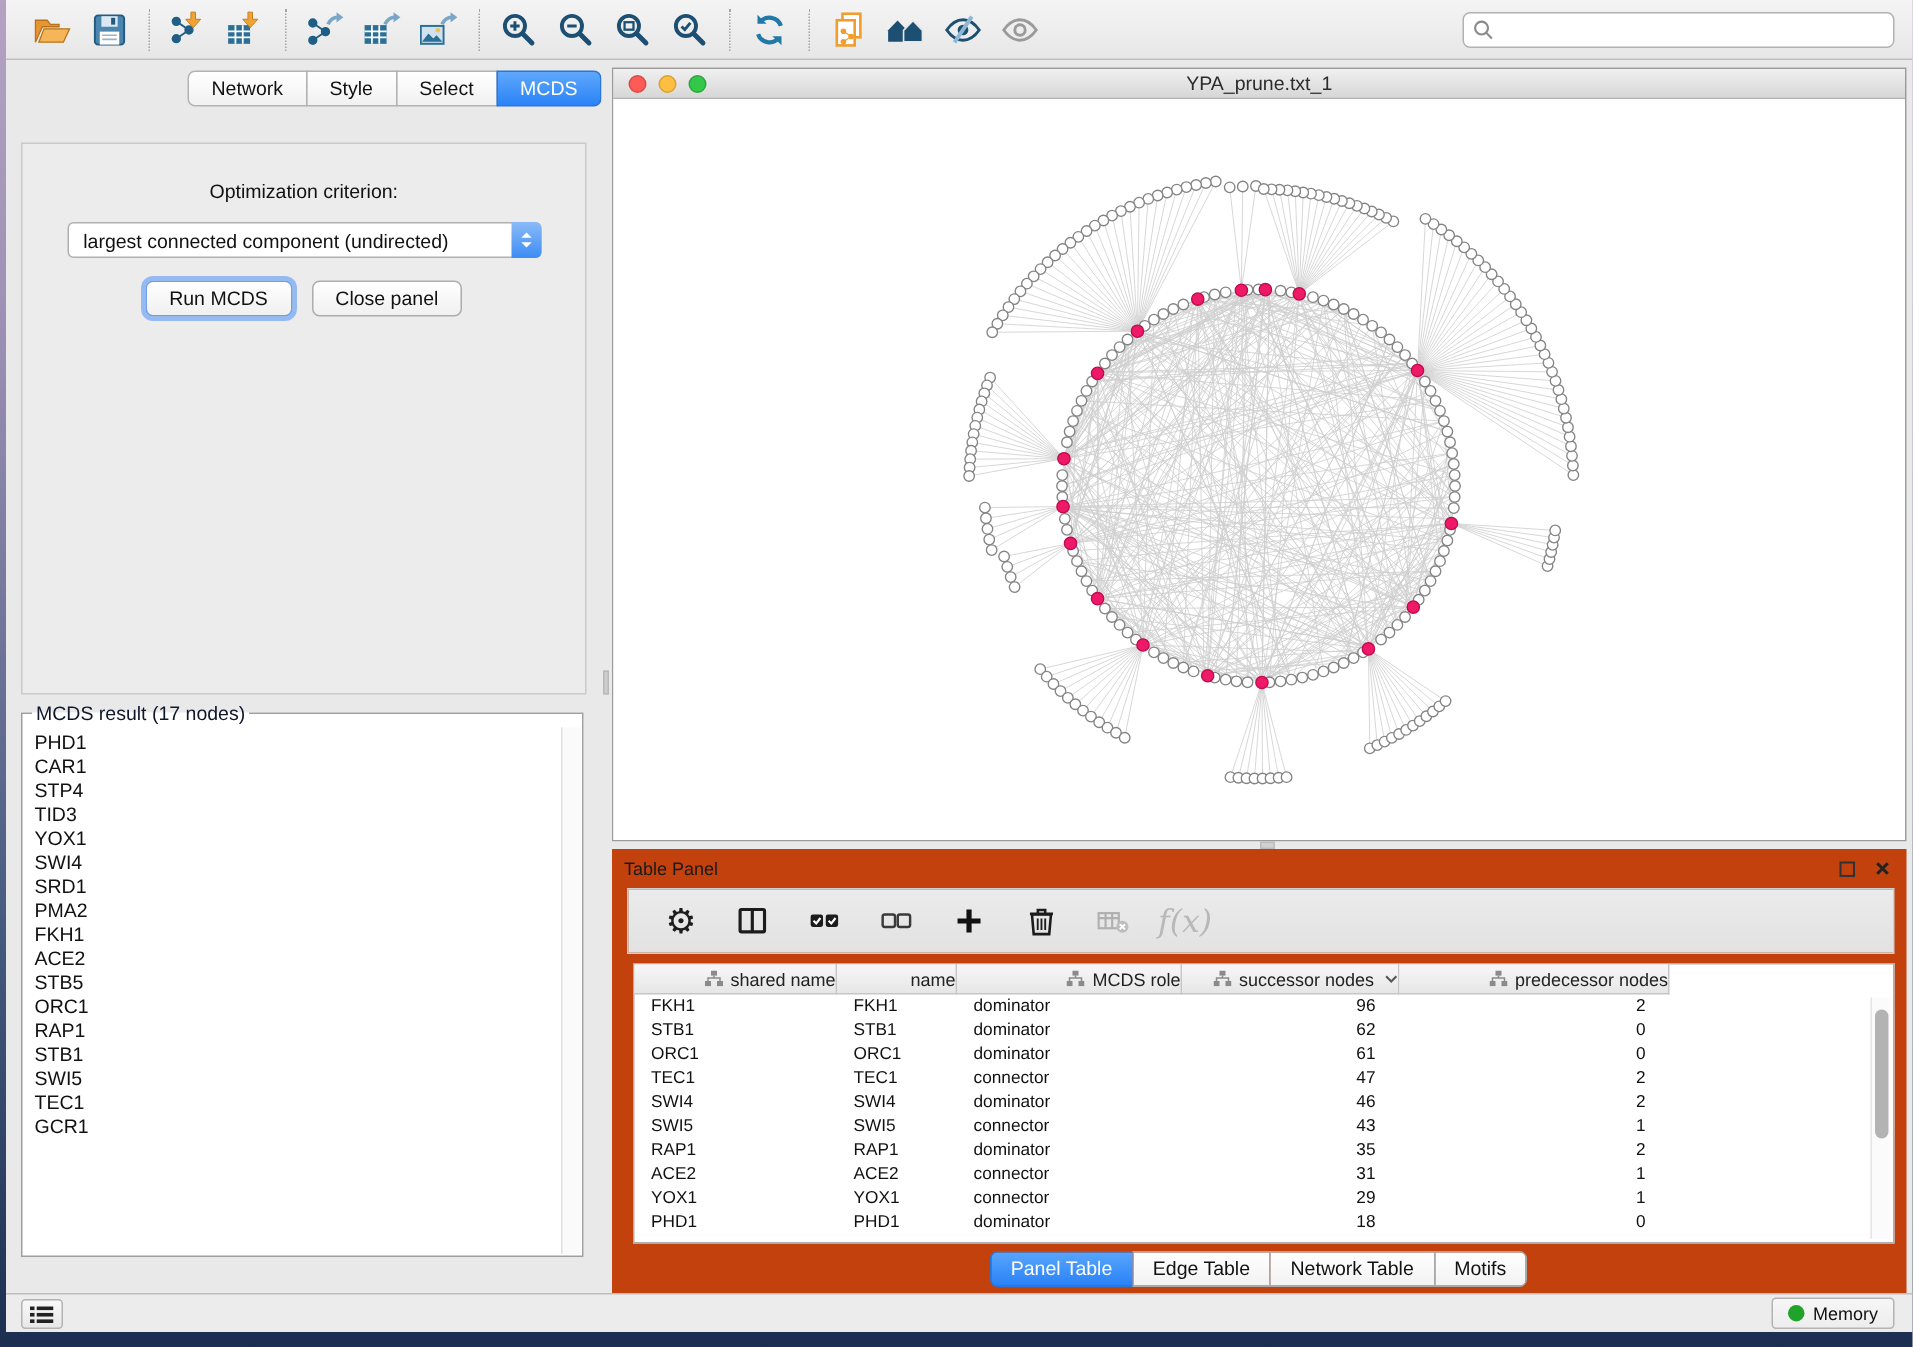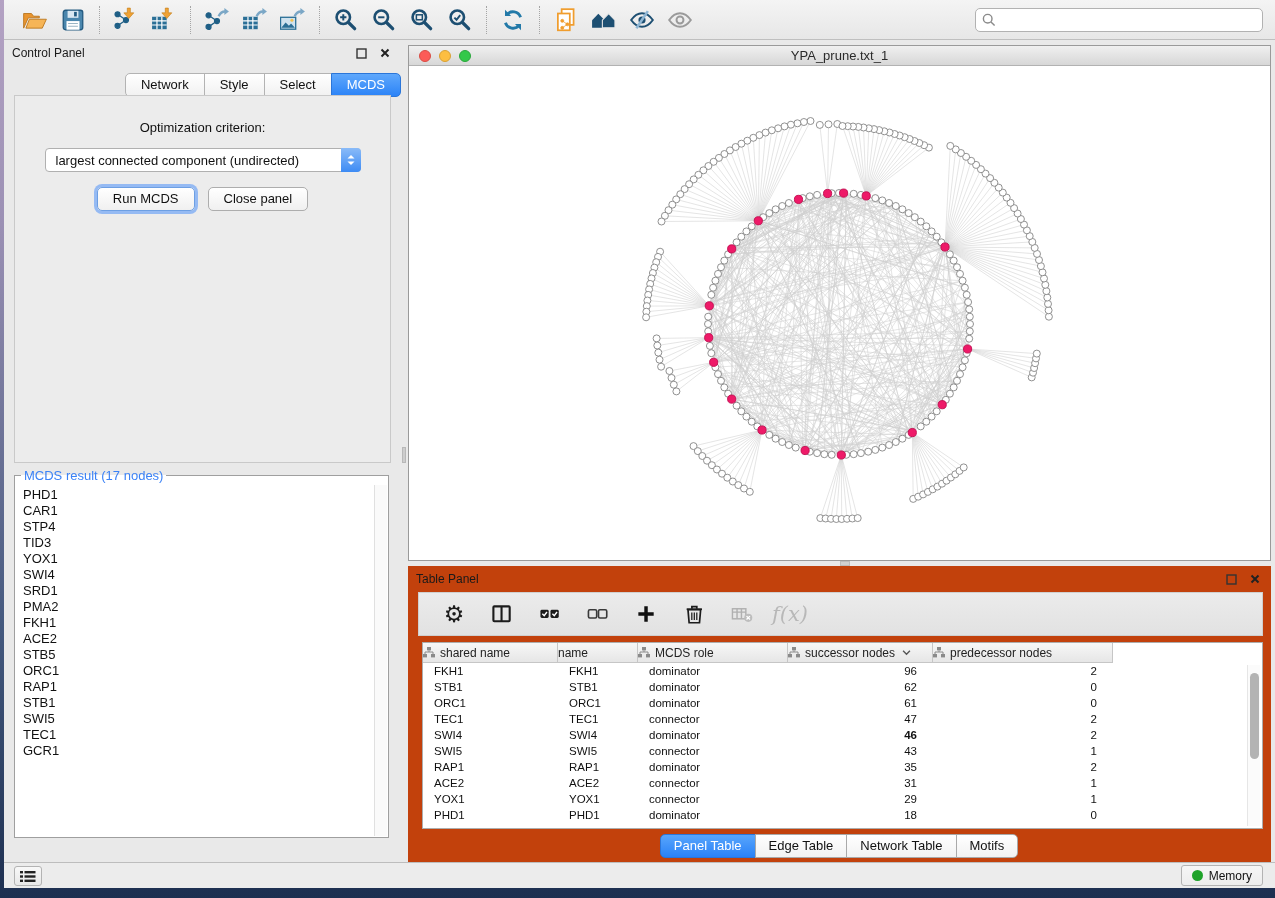--- a/index.html
+++ b/index.html
@@ -42,21 +42,21 @@
     border:1px solid #b0b0b0; border-radius:4px; font-size:13px; color:#111; cursor:pointer;
     display:flex; align-items:center; padding-left:10px; }
   .dropdown .stepper { position:absolute; right:-1px; top:-1px; width:20px; height:24px; border-radius:0 4px 4px 0;
     background:linear-gradient(180deg,#8abbf8,#3d8bf4); display:flex; align-items:center; justify-content:center; }
   .btnrow { display:flex; justify-content:center; gap:13px; margin-top:15px; }
   .pbtn { font-size:13px; color:#111; padding:3px 15px 4px; background:linear-gradient(180deg,#ffffff,#f0f0f0);
     border:1px solid #adadad; border-radius:5px; cursor:pointer; font-family:"Liberation Sans",sans-serif; }
   .pbtn.focused { box-shadow:0 0 0 3px rgba(120,170,245,.75); border-color:#6d9fe3; }
   .resultbox { position:absolute; left:10px; right:12px; top:428px; bottom:24px;
     border:1px solid #9f9f9f; background:#fff; }
-  .resultbox legend { font-size:13px; color:#3b82f6; margin-left:6px; padding:0 3px; background:transparent; }
+  .resultbox legend { font-size:13px; color:#0f172a; margin-left:6px; padding:0 3px; background:transparent; }
   .rlist { position:absolute; left:1px; top:2px; bottom:1px; right:14px; overflow:hidden;
     font-size:13px; color:#111; padding:2px 0 0 7px; }
   .rlist div { line-height:16px; cursor:default; }
   .rscroll { position:absolute; right:1px; top:2px; bottom:1px; width:13px; background:#fafafa; border-left:1px solid #e0e0e0; }
 
   
   .vsplit { position:absolute; left:397px; top:40px; width:7px; bottom:26px; background:#e9e9e9; }
   .vsplit .grip { position:absolute; top:407px; left:1px; width:4px; height:16px; background:#cdcdcd; border:1px solid #b8b8b8; }
   .netwin { position:absolute; left:404px; top:45px; right:4px; height:516px;
     border:1px solid #9a9a9a; background:#fff; }
@@ -79,21 +79,21 @@
     display:flex; align-items:center; padding-left:18px; gap:14px; }
   .ttbtn { width:34px; height:34px; display:flex; align-items:center; justify-content:center;
     background:transparent; border:none; cursor:pointer; }
   .ttbtn svg { width:23px; height:23px; }
   .ttbtn .gearchar { font-size:23px; color:#1c1c1c; line-height:23px; }
   .ttbtn .fxchar { font-family:"DejaVu Serif",serif; font-style:italic; font-size:21px; color:#b8b8b8; }
   .ttbtn.disabled { cursor:default; }
   .tablewrap { position:absolute; left:14px; right:8px; top:76px; bottom:33px; background:#fff; border:1px solid #adadad; }
   .thead { position:absolute; left:0; right:18px; top:0; height:20px; display:flex; }
   .th { height:20px; background:linear-gradient(180deg,#f7f7f7,#e6e6e6); border-right:1px solid #c6c6c6;
-    border-bottom:1px solid #c6c6c6; display:flex; align-items:center; justify-content:flex-start; gap:5px;
+    border-bottom:1px solid #c6c6c6; display:flex; align-items:center; justify-content:flex-end; gap:5px;
     font-size:12px; color:#222; cursor:pointer; }
   .th svg.tree { width:12px; height:11px; }
   .th svg.chev { width:9px; height:6px; margin-left:2px; }
   .tbody { position:absolute; left:0; right:18px; top:20px; bottom:0; overflow:hidden; }
   .tr { display:flex; height:16px; cursor:default; }
   .td { font-size:11.5px; color:#111; line-height:16px; white-space:nowrap; overflow:hidden; }
   .td.left { text-align:left; padding-left:11px; }
   .td.right { text-align:right; padding-right:16px; }
   .tscroll { position:absolute; right:2px; top:22px; bottom:2px; width:13px; background:#fbfbfb; border-left:1px solid #e6e6e6; }
   .tscroll .thumb { position:absolute; left:2px; top:8px; width:9px; height:86px; background:#b3b3b3; border-radius:5px; cursor:pointer; }
@@ -270,34 +270,20 @@
       <div class="searchbox">
       <svg class="mag" viewBox="0 0 14 14">
         <circle cx="5.7" cy="5.7" r="4.3" fill="none" stroke="#8a8a8a" stroke-width="1.4"></circle>
         <path d="M9 9l3.6 3.6" stroke="#8a8a8a" stroke-width="1.4"></path>
       </svg>
       <input type="text" placeholder="" style="">
     </div>
   </div>
 
   <div class="cpanel">
-    <div class="phead">
-      <span>Control Panel</span>
-      <span class="sp"></span>
-      <span class="hicon">
-        <svg width="11" height="11" viewBox="0 0 11 11">
-            <rect x="1" y="1" width="9" height="9" fill="none" stroke="#333" stroke-width="1.4"></rect>
-          </svg>
-      </span>
-      <span class="hicon">
-        <svg width="10" height="10" viewBox="0 0 10 10">
-            <path d="M1.5 1.5l7 7M8.5 1.5l-7 7" stroke="#222" stroke-width="2"></path>
-          </svg>
-      </span>
-    </div>
     <div class="cptabs" id="cp-tabs">
         <div class="cptab">Network</div>
         <div class="cptab">Style</div>
         <div class="cptab">Select</div>
         <div class="cptab active">MCDS</div>
       </div>
     <div class="tabpanel">
       <div class="optlabel">Optimization criterion:</div>
       <div class="dropdown">
         <span>largest connected component (undirected)</span>
@@ -1313,21 +1299,21 @@
             <div class="td left" style="width: 135px;">TEC1</div>
             <div class="td left" style="width: 80px;">TEC1</div>
             <div class="td left" style="width: 150px;">connector</div>
             <div class="td right" style="width: 145px;">47</div>
             <div class="td right" style="width: 180px;">2</div>
           </div>
           <div class="tr">
             <div class="td left" style="width: 135px;">SWI4</div>
             <div class="td left" style="width: 80px;">SWI4</div>
             <div class="td left" style="width: 150px;">dominator</div>
-            <div class="td right" style="width: 145px; font-weight: bold;">46</div>
+            <div class="td right" style="width: 145px;">46</div>
             <div class="td right" style="width: 180px;">2</div>
           </div>
           <div class="tr">
             <div class="td left" style="width: 135px;">SWI5</div>
             <div class="td left" style="width: 80px;">SWI5</div>
             <div class="td left" style="width: 150px;">connector</div>
             <div class="td right" style="width: 145px;">43</div>
             <div class="td right" style="width: 180px;">1</div>
           </div>
           <div class="tr">

